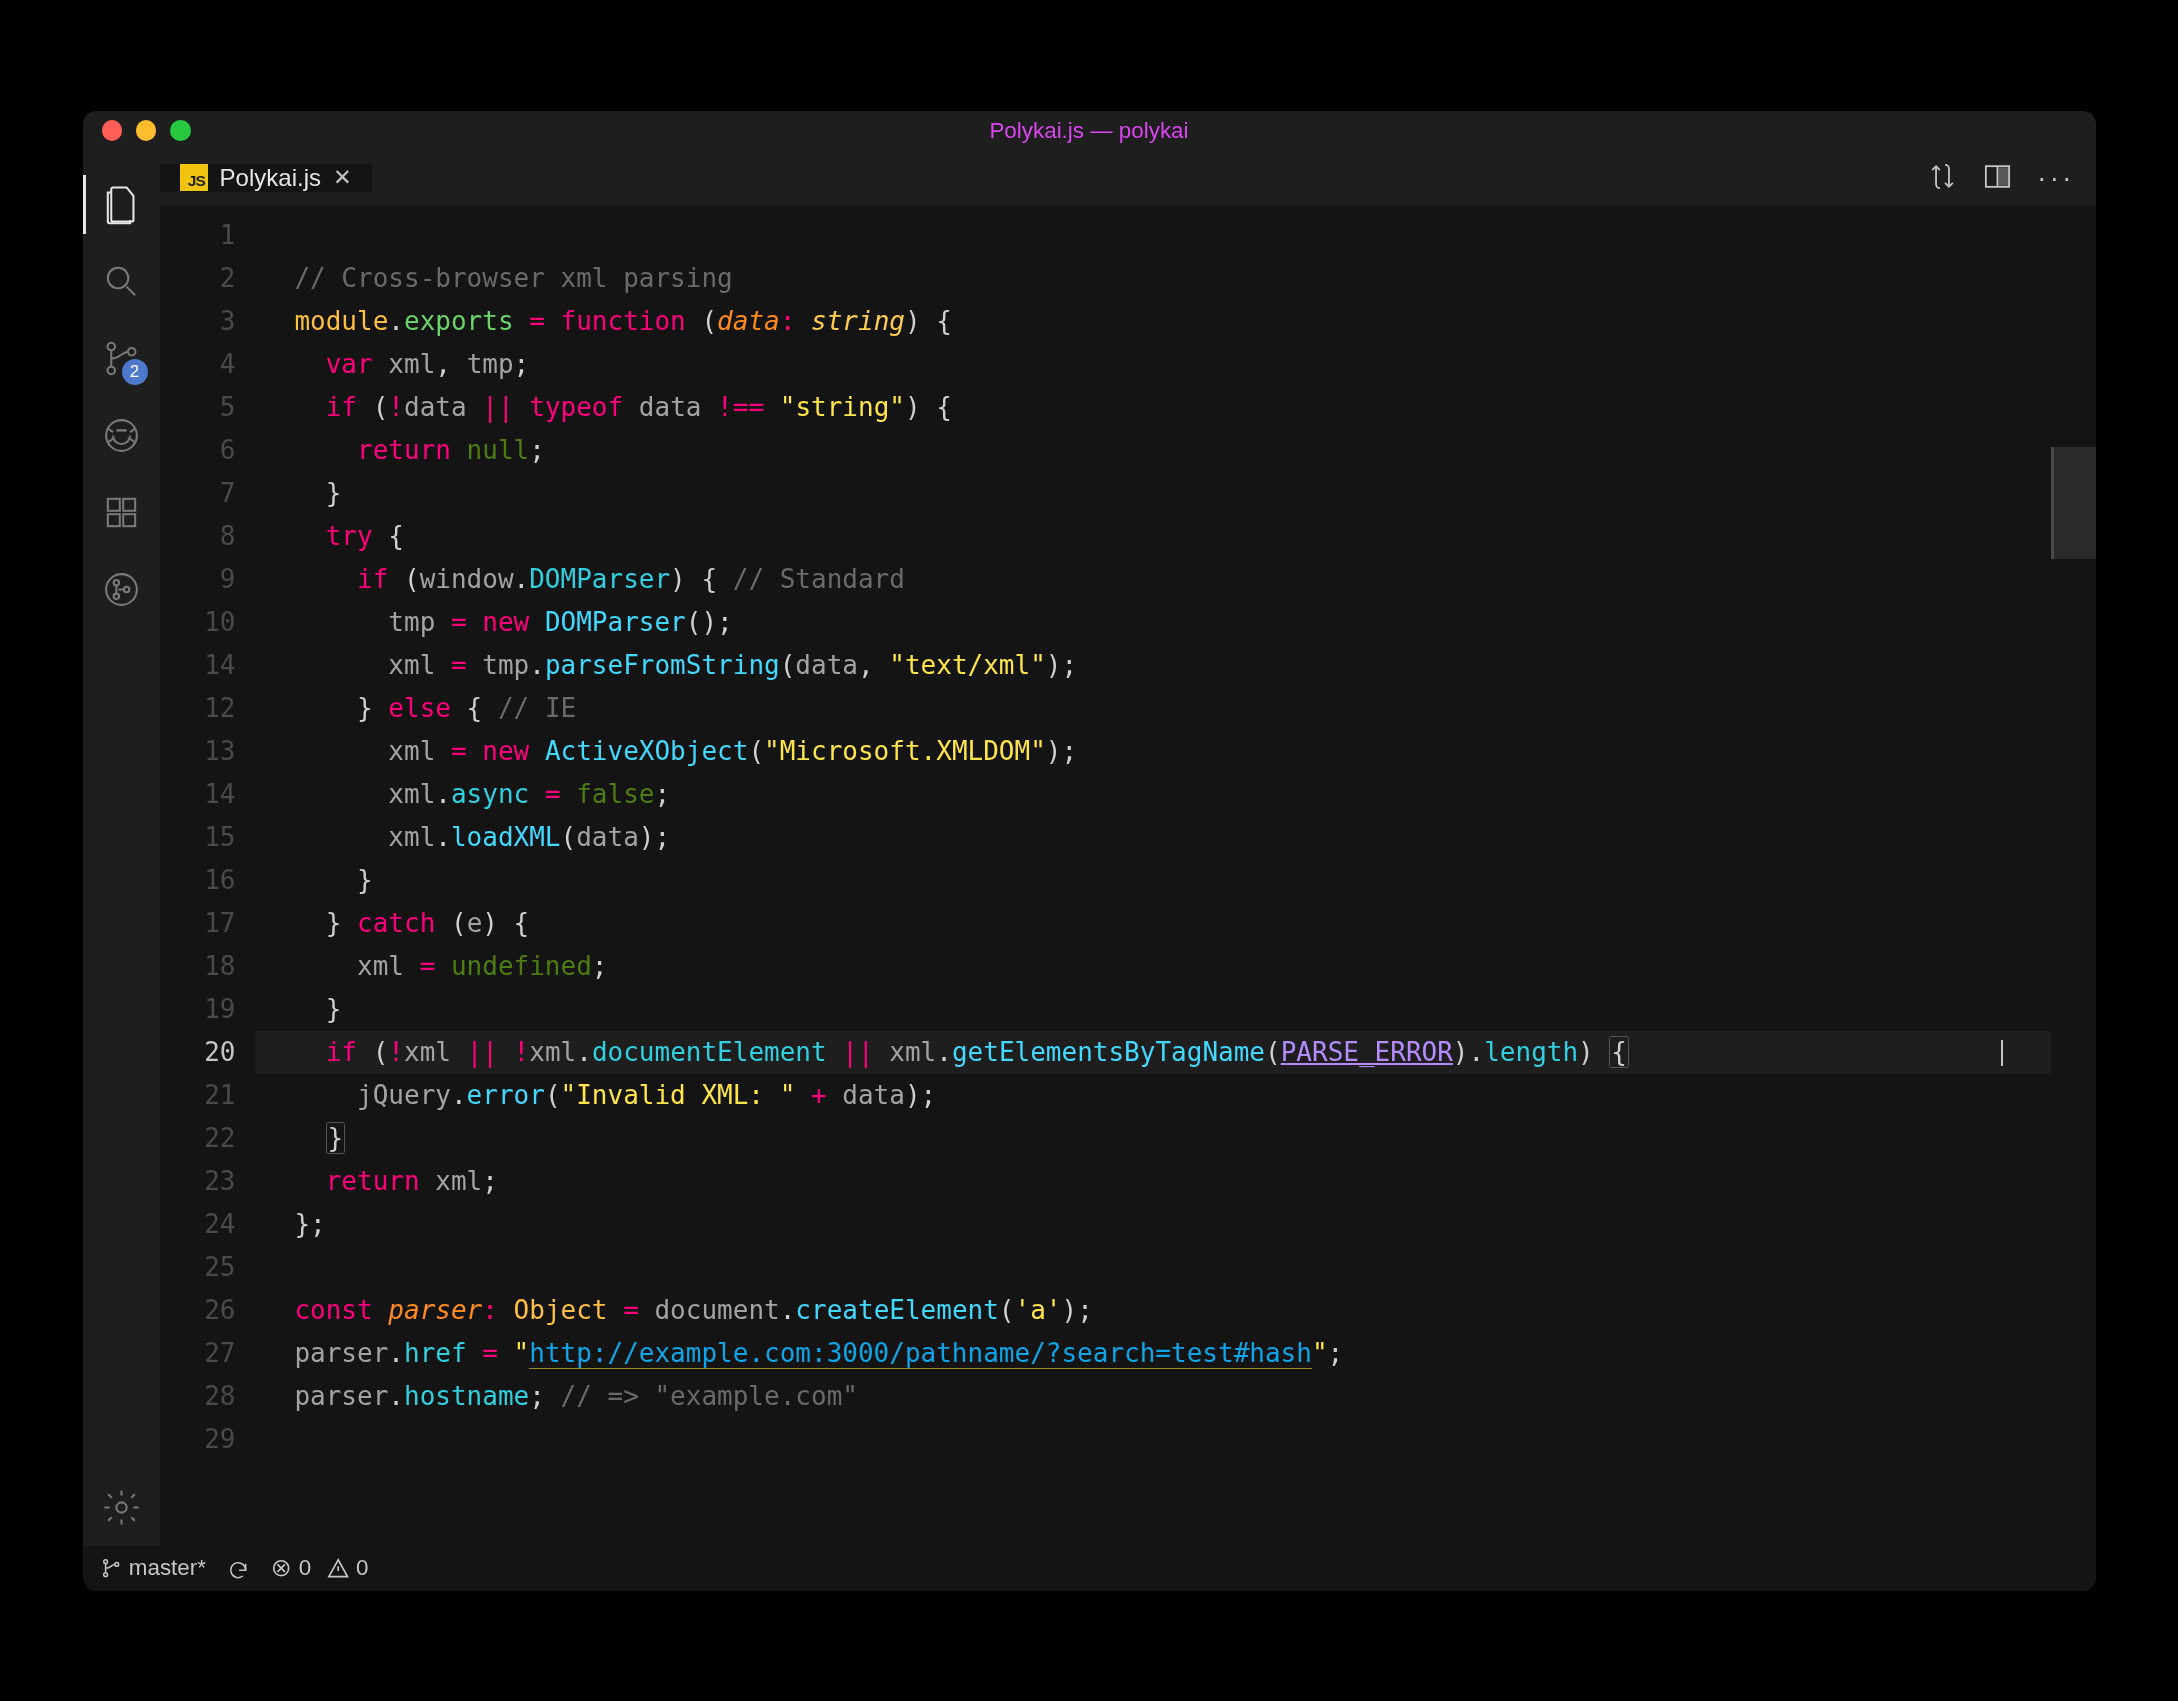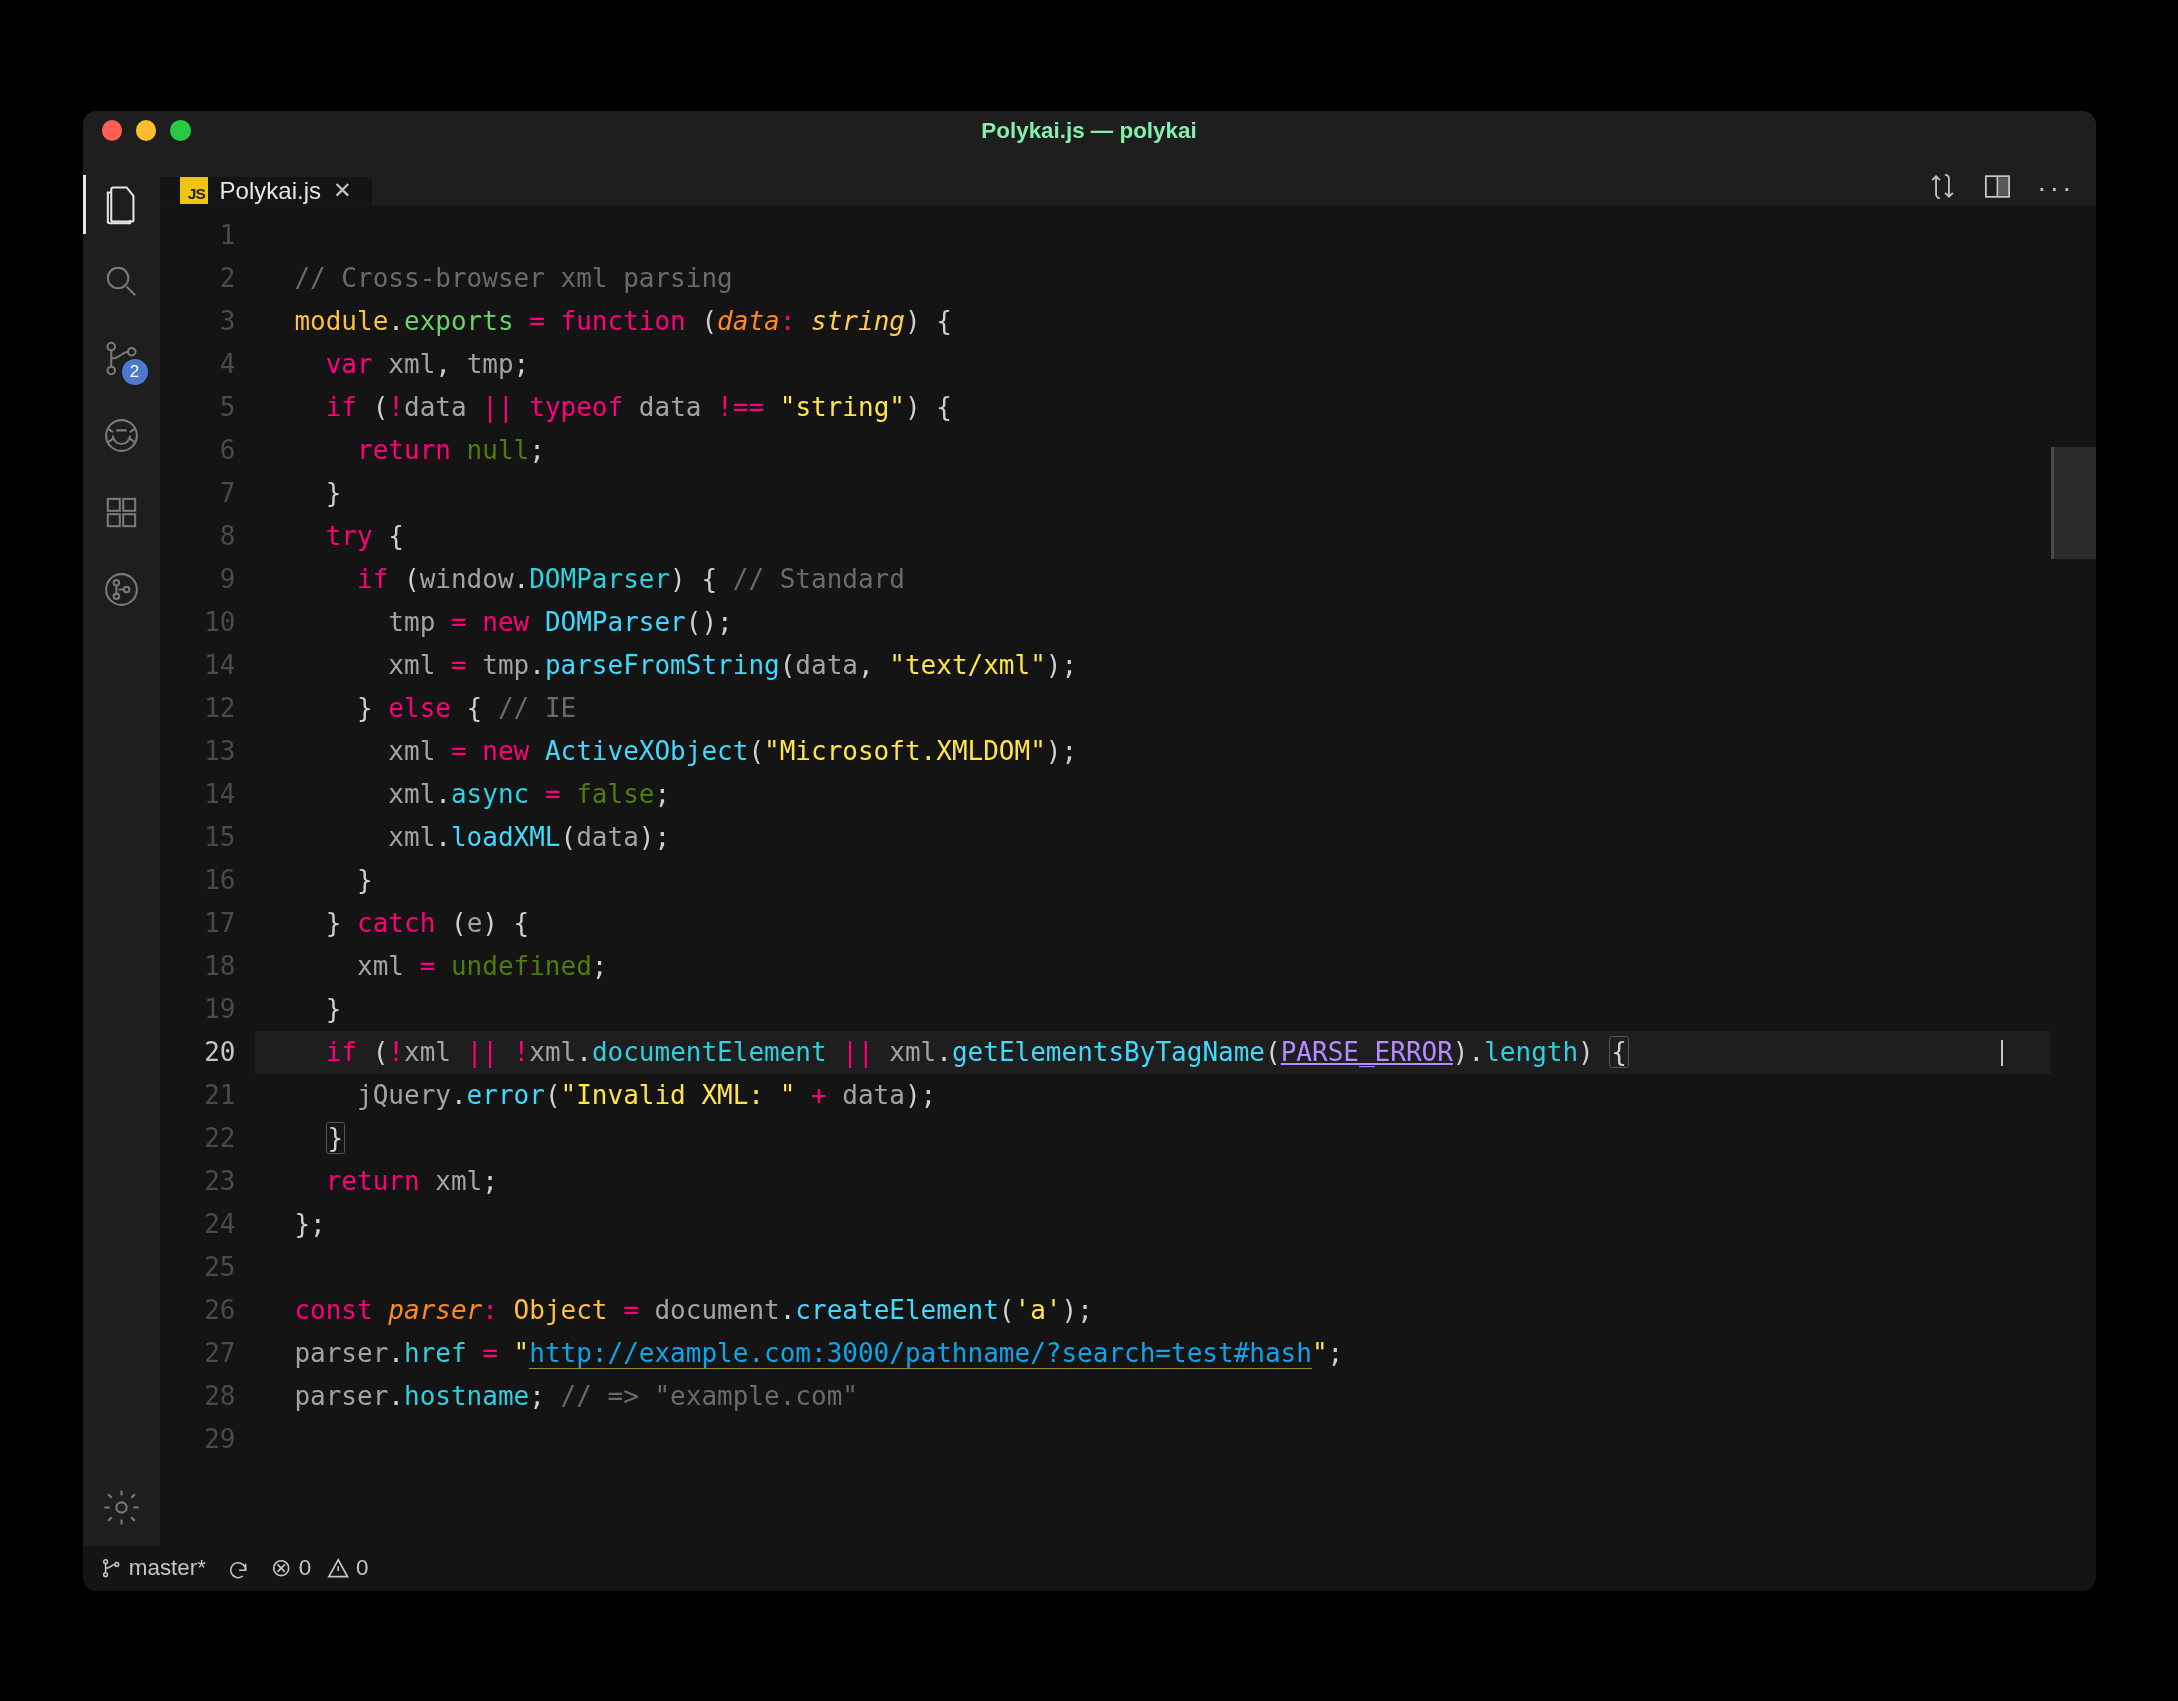--- a/index.html
+++ b/index.html
@@ -23,21 +23,21 @@
     position: relative;
     flex: 0 0 auto;
   }
   .traffic { display: flex; gap: 13.8px; margin-left: 19px; }
   .tl { width: 20.6px; height: 20.6px; border-radius: 50%; }
   .tl.red { background: #ff5f57; }
   .tl.yellow { background: #febc2e; }
   .tl.green { background: #28c840; }
   .titlebar-title {
     position: absolute; left: 0; right: 0; text-align: center;
-    color: #86efac; font-size: 22.4px; font-weight: 700; pointer-events: none;
+    color: #d946ef; font-size: 22.4px; font-weight: 400; pointer-events: none;
   }
   .body { flex: 1 1 auto; display: flex; min-height: 0; }
   .activitybar {
     width: 77px; background: #1e1e1e; display: flex; flex-direction: column;
     align-items: center; padding-top: 15.5px; flex: 0 0 auto;
   }
   .activitybar .ab-item {
     width: 77px; height: 77px; display: flex; align-items: center; justify-content: center;
     color: #7a7a7a; cursor: pointer; position: relative;
   }
@@ -48,21 +48,21 @@
   .activitybar svg { width: 41px; height: 41px; fill: none; stroke: currentColor; stroke-width: 1.2; }
   .ab-spacer { flex: 1; }
   .ab-badge {
     position: absolute; right: 12px; bottom: 12px;
     background: #4d78cc; color: #fff; border-radius: 13.8px;
     min-width: 26px; height: 26px; font-size: 17px; display: flex; align-items: center; justify-content: center;
     padding: 0 5.2px;
   }
   .editor-area { flex: 1 1 auto; display: flex; flex-direction: column; min-width: 0; }
   .tabs-row {
-    height: 55px; background: #1e1e1e; display: flex; align-items: flex-end;
+    height: 55px; background: #1e1e1e; display: flex; align-items: center;
     border-bottom: 0.9px solid #161616;
   }
   .tab {
     display: flex; align-items: center; gap: 12px;
     background: #141414; padding: 0 20.6px; color: #e6e6e6;
     font-size: 24px; cursor: pointer; min-width: 198px;
   }
   .tab .js-badge {
     width: 27.5px; height: 27.5px; background: #f1c40f; color: #1e1e1e;
     font-size: 15.5px; font-weight: 700; display: flex; align-items: flex-end; justify-content: flex-end;

